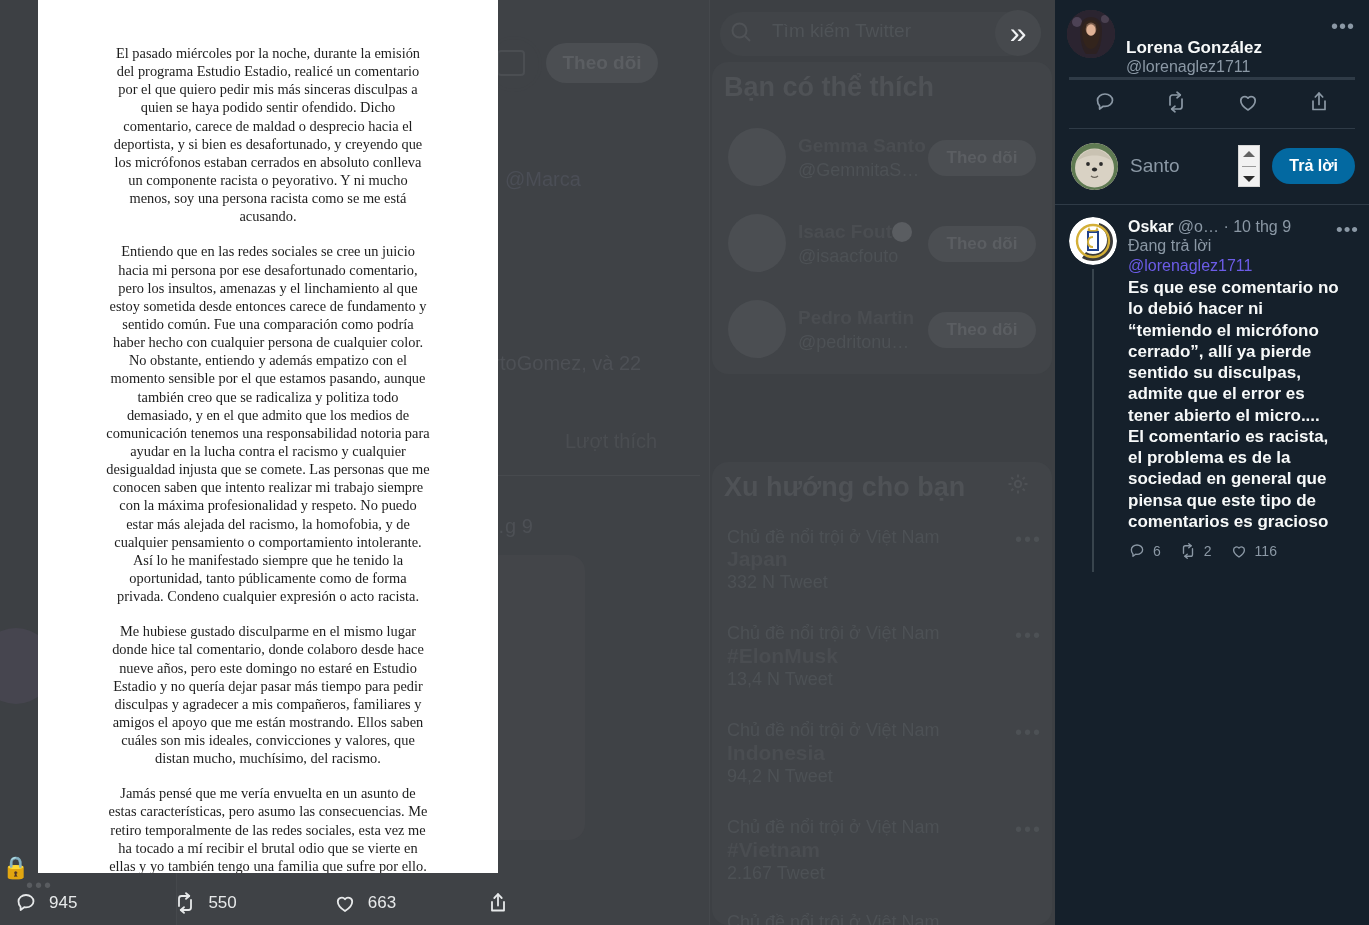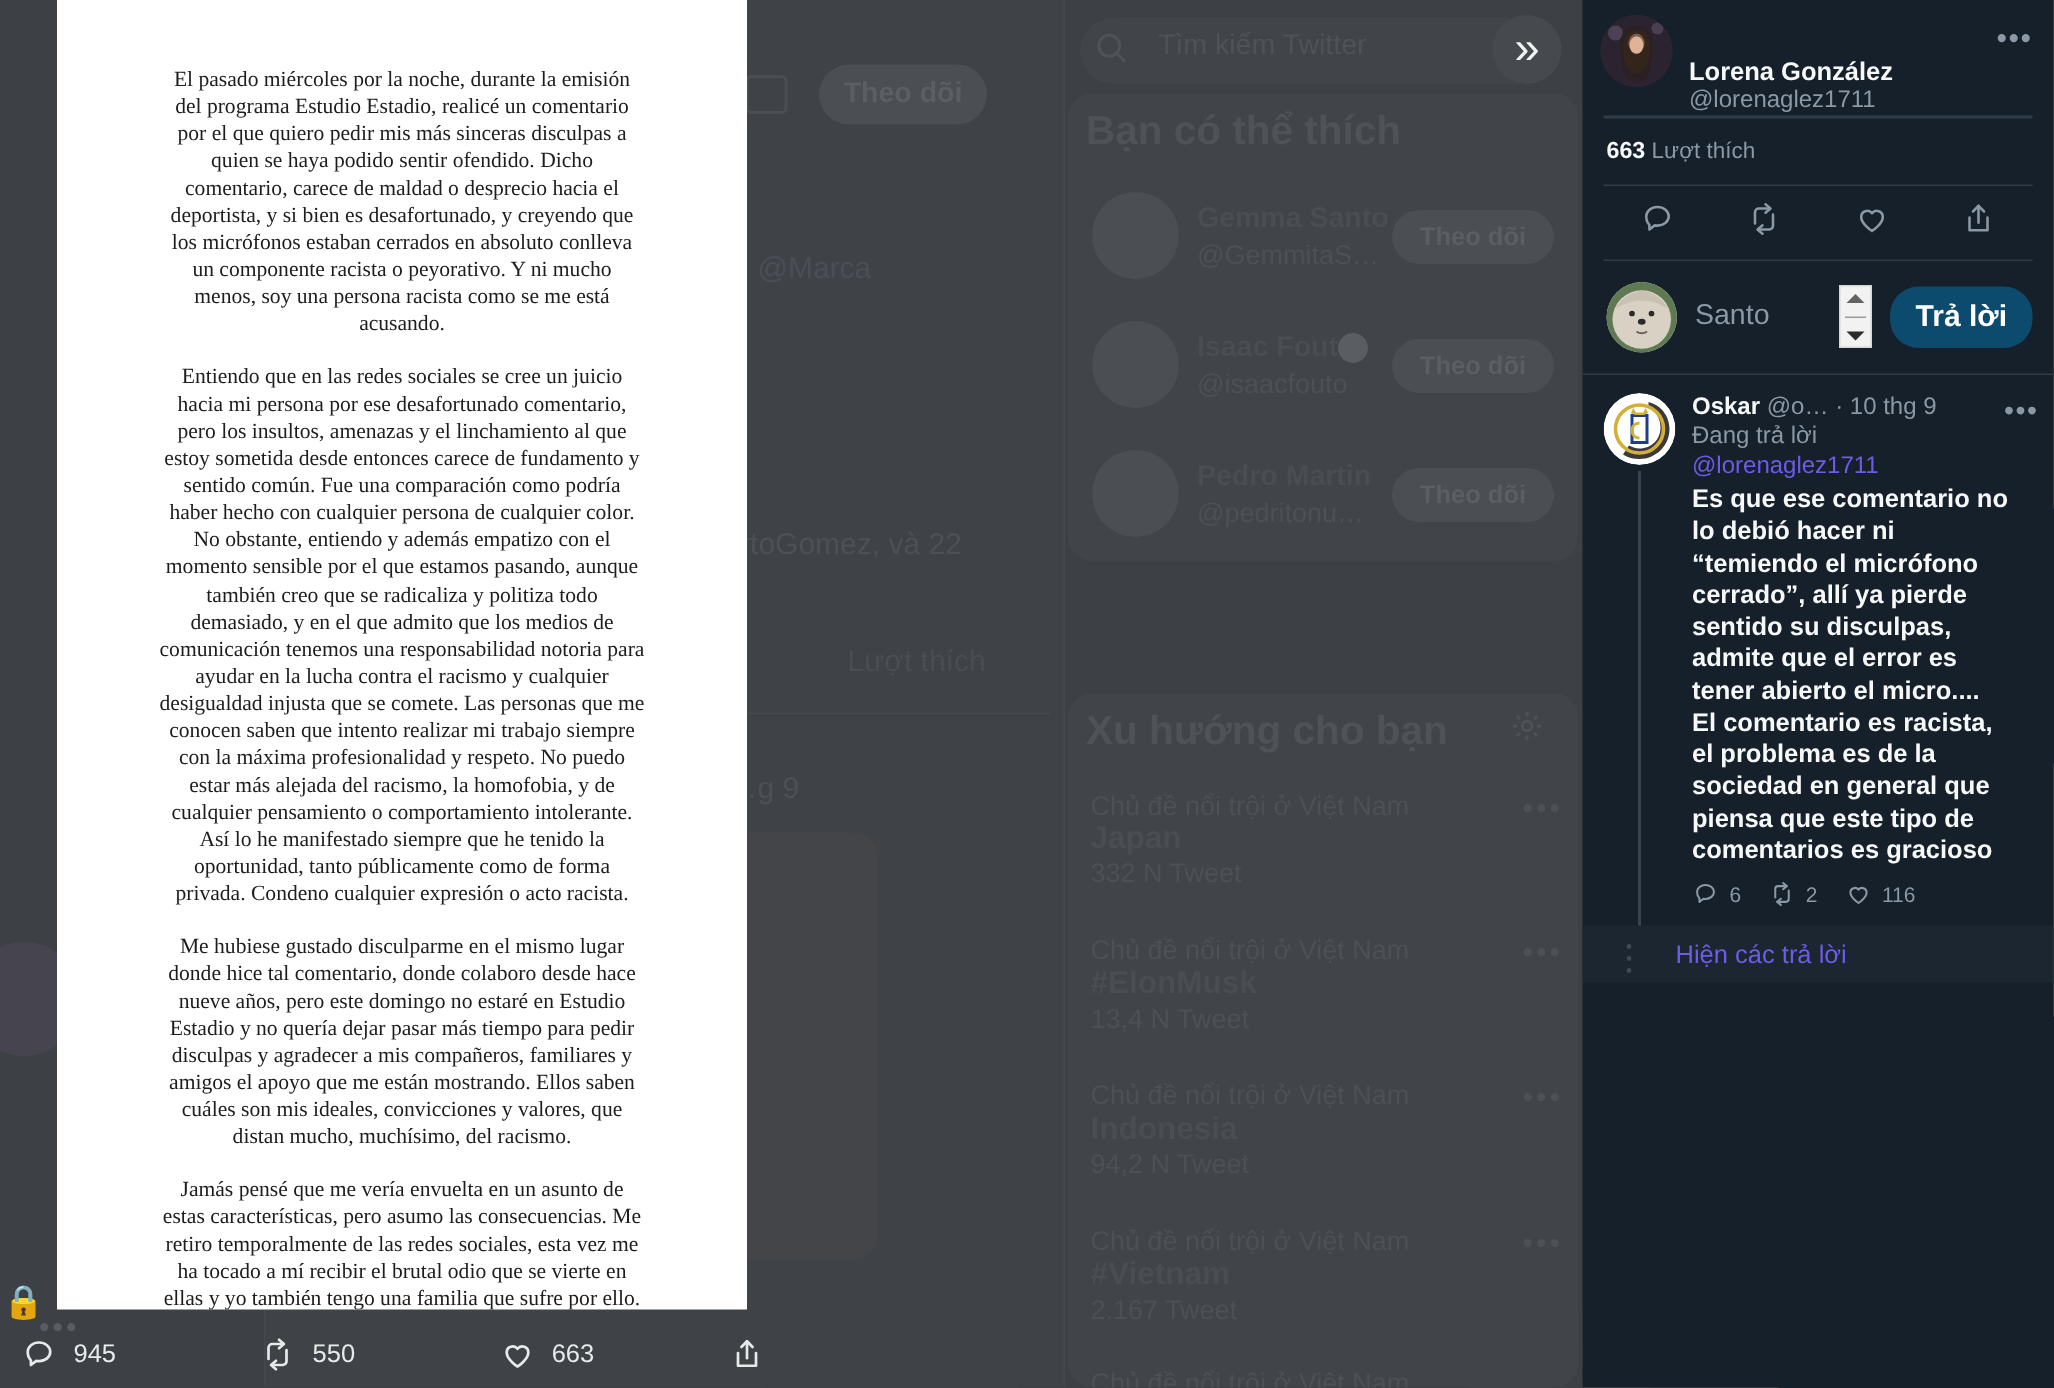--- a/index.html
+++ b/index.html
@@ -158,22 +158,22 @@
   .rb-spinner {
     width: 22px; height: 42px; background: #f2f2f2; border: 1px solid #d6d6d6;
     display: flex; flex-direction: column; align-items: center; justify-content: space-around;
     flex: 0 0 22px;
   }
   .rb-spinner i { display:block; width:0; height:0; border-left:6px solid transparent; border-right:6px solid transparent; }
   .rb-spinner i.up { border-bottom: 6px solid #636363; }
   .rb-spinner i.dn { border-top: 6px solid #2b2b2b; }
   .rb-spin-line { width: 14px; height: 1px; background: #9a9a9a; }
   .rb-btn {
-    background: #0c4a6e; color: #fff; border: none; border-radius: 19px;
-    padding: 9px 17px; font-size: 20px; font-weight: 700; cursor: pointer;
+    background: #0369a1; color: #fff; border: none; border-radius: 19px;
+    padding: 9px 17px; font-size: 16px; font-weight: 700; cursor: pointer;
     font-family: "Liberation Sans", sans-serif;
   }
 
   .panel-sep { height: 1px; background: #2f3b47; }
 
   .reply { display: flex; padding: 12px 24px 0 14px; position: relative; }
   .rp-col { width: 48px; flex: 0 0 48px; display: flex; flex-direction: column; align-items: center; }
   .rp-avatar { width: 48px; height: 48px; border-radius: 50%; overflow: hidden; background:#15202b; }
   .rp-thread { width: 2px; flex: 1; background: #38444d; margin-top: 4px; }
   .rp-body { flex: 1; margin-left: 11px; padding-right: 4px; }
@@ -363,26 +363,20 @@
         <div class="ph-name">Lorena González</div>
         <div class="ph-handle">@lorenaglez1711</div>
       </div>
       <div class="ph-more">•••</div>
     </div>
 
 
     <div class="panel-hr"></div>
 
     <div class="panel-hr"></div>
-    <div class="stats-row">
-      <span>
-        <b>663</b>
-        <span>Lượt thích</span>
-      </span>
-    </div>
 
     <div class="panel-hr"></div>
     <div class="actions-row">
       <span>
         <svg viewBox="0 0 24 24" fill="none" stroke="currentColor" stroke-width="1.7" stroke-linecap="round" stroke-linejoin="round">
           <path d="M4.5 10.2c0-3.4 3.3-6.2 7.5-6.2s7.5 2.8 7.5 6.2-3.3 6.2-7.5 6.2c-.6 0-1.2-.05-1.8-.15L6.6 19v-3.1C5.3 14.6 4.5 12.5 4.5 10.2z"></path>
         </svg>
       </span>
       <span>
         <svg viewBox="0 0 24 24" fill="none" stroke="currentColor" stroke-width="1.7" stroke-linecap="round" stroke-linejoin="round">
@@ -476,25 +470,15 @@
             <svg viewBox="0 0 24 24" fill="none" stroke="currentColor" stroke-width="1.8" stroke-linecap="round" stroke-linejoin="round">
               <path d="M12 20s-7.2-4.6-7.2-9.3A4 4 0 0 1 12 8.2a4 4 0 0 1 7.2 2.5C19.2 15.4 12 20 12 20z"></path>
             </svg>
             <span>116</span>
           </span>
         </div>
       </div>
       <div class="rp-more">•••</div>
     </div>
 
-    <div class="show-replies">
-      <div class="sr-dots">
-        <svg width="4" height="26" viewBox="0 0 4 26">
-          <circle cx="2" cy="2" r="1.6" fill="#3c4a56"></circle>
-          <circle cx="2" cy="10" r="1.6" fill="#3c4a56"></circle>
-          <circle cx="2" cy="18" r="1.6" fill="#3c4a56"></circle>
-        </svg>
-      </div>
-      <div class="sr-link">Hiện các trả lời</div>
-    </div>
 
   </div>
 </div>
 
 </body></html>

